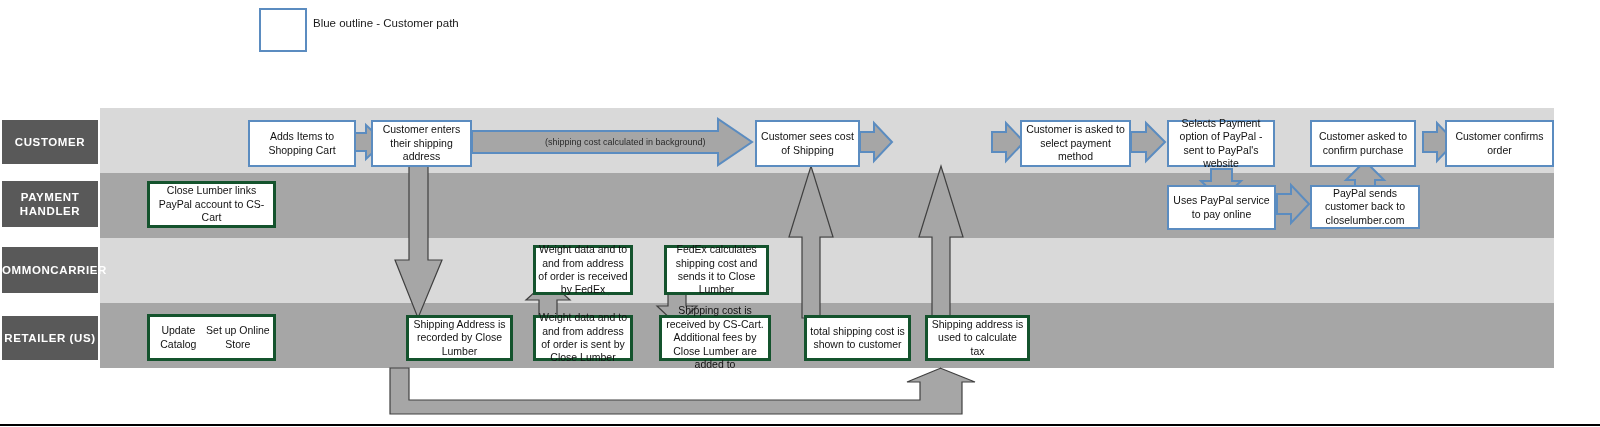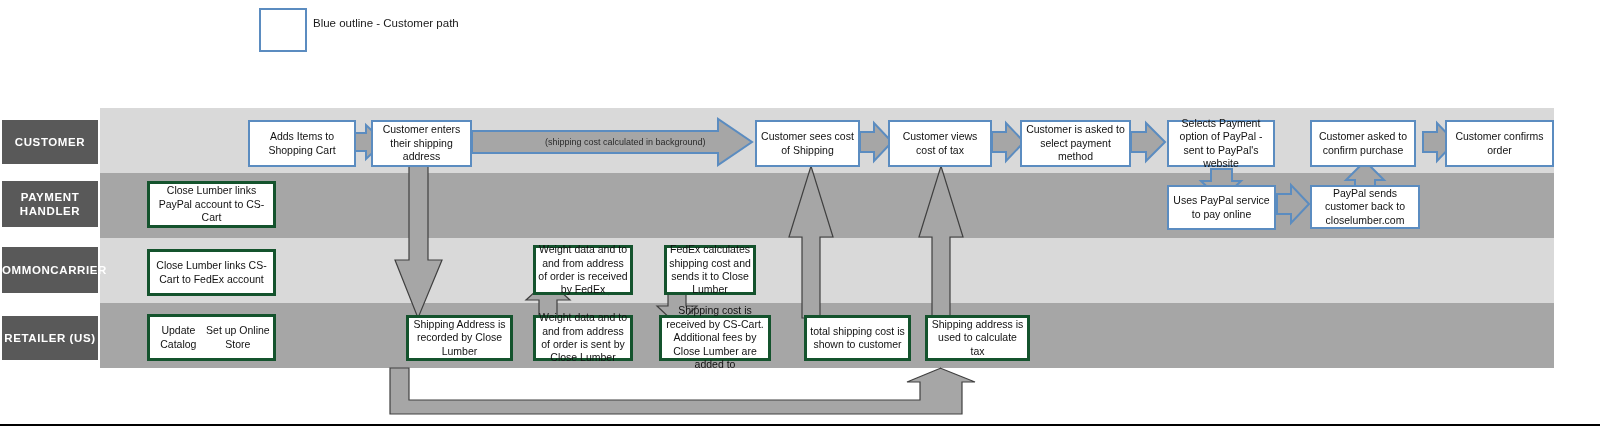--- a/index.html
+++ b/index.html
@@ -180,44 +180,38 @@
     <path class="arrow-black" d="M409,368 L409,400 L920,400 L920,382 L907,382 L941,368 L940,368 L975,382 L962,382 L962,414 L390,414 L390,368 Z"></path>
 
   </svg>
 
   <div class="flow-caption" style="left:545px; top:137px;">(shipping cost calculated in background)</div>
 
   <div class="node black fit" style="left:111px; top:181px; width:129px; height:47px;">
     <span class="txt">Close Lumber links PayPal account to CS-Cart</span>
   </div>
 
-  <div class="node black fit" style="left:111px; top:249px; width:129px; height:47px;">
-    <span class="txt">Close Lumber links CS-Cart to FedEx account</span>
-  </div>
 
   <div class="node black fit" style="left:111px; top:314px; width:129px; height:47px; flex-direction:row;">
     <span>Update Catalog</span>
     <span>Set up Online Store</span>
   </div>
 
   <div class="node blue" style="left:248px; top:120px; width:108px; height:47px;">
     <span class="txt">Adds Items to Shopping Cart</span>
   </div>
 
   <div class="node blue fit" style="left:371px; top:120px; width:101px; height:47px;">
     <span class="txt">Customer enters their shipping address</span>
   </div>
 
   <div class="node blue fit" style="left:755px; top:120px; width:105px; height:47px;">
     <span class="txt">Customer sees cost of Shipping</span>
   </div>
 
-  <div class="node blue" style="left:888px; top:120px; width:104px; height:47px;">
-    <span class="txt">Customer views cost of tax</span>
-  </div>
 
   <div class="node blue fit" style="left:1020px; top:120px; width:111px; height:47px;">
     <span class="txt">Customer is asked to select payment method</span>
   </div>
 
   <div class="node blue fit" style="left:1167px; top:120px; width:108px; height:47px;">
     <span class="txt">Selects Payment option of PayPal - sent to PayPal's website</span>
   </div>
 
   <div class="node blue" style="left:1310px; top:120px; width:106px; height:47px;">
@@ -233,21 +227,21 @@
   </div>
 
   <div class="node blue fit" style="left:1310px; top:185px; width:110px; height:44px;">
     <span class="txt">PayPal sends customer back to closelumber.com</span>
   </div>
 
   <div class="node black fit" style="left:497px; top:245px; width:100px; height:50px;">
     <span class="txt">Weight data and to and from address of order is received by FedEx</span>
   </div>
 
-  <div class="node black" style="left:628px; top:245px; width:92px; height:50px;">
+  <div class="node black" style="left:628px; top:245px; width:105px; height:50px;">
     <span class="txt">FedEx calculates shipping cost and sends it to Close Lumber</span>
   </div>
 
   <div class="node black fit" style="left:370px; top:315px; width:107px; height:46px;">
     <span class="txt">Shipping Address is recorded by Close Lumber</span>
   </div>
 
   <div class="node black fit" style="left:497px; top:315px; width:100px; height:46px;">
     <span class="txt">Weight data and to and from address of order is sent by Close Lumber</span>
   </div>

